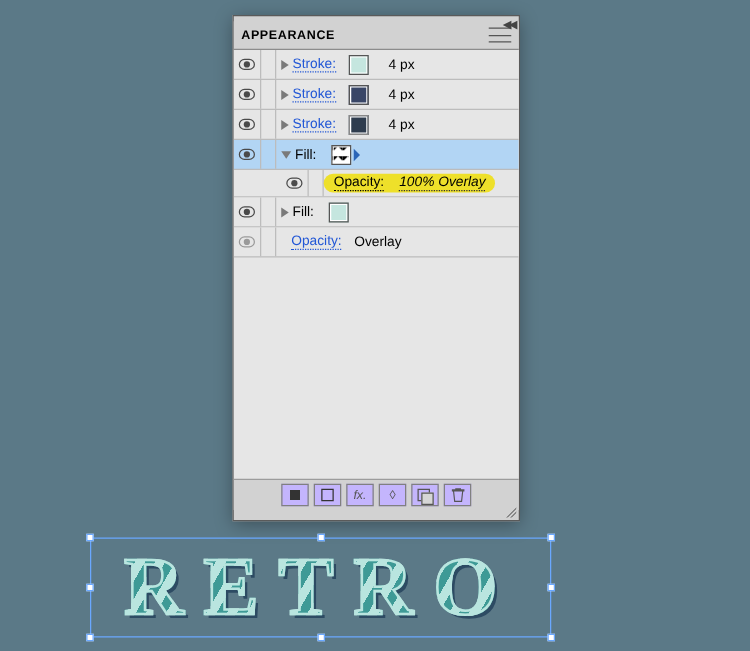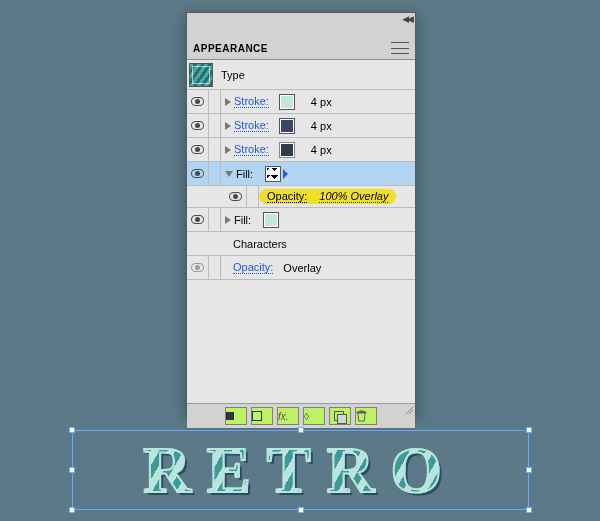--- a/index.html
+++ b/index.html
@@ -31,21 +31,21 @@
     top: 1px;
     width: 24px;
     height: 10px;
     color: #444;
     font-size: 9px;
     letter-spacing: -2px;
     text-align: right;
   }
   .panel-titlebar {
     height: 23px;
-    margin-top: 24px;
+    margin-top: 4px;
     padding: 0 6px;
     background: #d2d2d2;
     border-bottom: 1px solid #8c8c8c;
     display: flex;
     align-items: center;
     justify-content: space-between;
     font-size: 10px;
     letter-spacing: .5px;
   }
   .panel-title { font-weight: bold; }
@@ -170,44 +170,44 @@
   .panel-footer {
     height: 24px;
     background: #d2d2d2;
     display: flex;
     align-items: center;
     justify-content: center;
     gap: 4px;
   }
   .ftr-btn {
     width: 22px; height: 18px;
-    background: #bef264;
+    background: #c4b5fd;
     border: 1px solid #808080;
-    display: flex; align-items: center; justify-content: flex-start;
+    display: flex; align-items: center; justify-content: center;
     font-size: 10px;
     color: #555;
   }
   .ftr-btn.sq-filled::before { content:""; width:8px;height:8px;background:#333; }
   .ftr-btn.sq-empty::before  { content:""; width:8px;height:8px;border:1px solid #333; }
   .ftr-btn.dup { position:relative; }
   .ftr-btn.dup::before{content:"";position:absolute;width:8px;height:8px;border:1px solid #555;left:4px;top:3px;}
   .ftr-btn.dup::after {content:"";position:absolute;width:8px;height:8px;border:1px solid #555;left:7px;top:6px;background:#d6d6d6;}
   .ftr-btn.trash svg { width:11px;height:12px; }
   .resize-grip {
     position:absolute; right:2px; bottom:2px;
     width:10px;height:10px;
     background:
       linear-gradient(135deg,transparent 60%,#888 60% 68%,transparent 68% 76%,#888 76% 84%,transparent 84%);
   }
 
   
   .art {
     position:absolute;
     left:72px; top:430px;
-    width:457px; height:80px;
+    width:369px; height:80px;
   }
   .bbox {
     position:absolute; inset:0;
     border:1px solid #6aa8ff;
   }
   .handle {
     position:absolute; width:6px; height:6px;
     background:#fff; border:1px solid #6aa8ff;
   }
   .h-tl{left:-3px;top:-3px}.h-tm{left:50%;top:-3px;margin-left:-3px}.h-tr{right:-3px;top:-3px}
@@ -254,24 +254,20 @@
     <span class="panel-title">APPEARANCE</span>
     <div class="panel-menu-btn">
       <span></span>
         <span></span>
         <span></span>
     </div>
   </div>
 
   <div class="panel-body">
 
-    <div class="row tall">
-      <div class="type-thumb"></div>
-      <span class="type-label">Type</span>
-    </div>
 
     <div class="row">
       <div class="eye-cell">
           <div class="eye-icon"></div>
         </div>
       <div class="spacer-cell"></div>
       <span class="tri right"></span>
       <span class="link-label">Stroke:</span>
       <div class="swatch" style="background:#c5e6df"></div>
       <span class="val-text">4 px</span>
@@ -324,24 +320,20 @@
     <div class="row">
       <div class="eye-cell">
           <div class="eye-icon"></div>
         </div>
       <div class="spacer-cell"></div>
       <span class="tri right"></span>
       <span style="margin-right:8px">Fill:</span>
       <div class="swatch" style="background:#c5e6df"></div>
     </div>
 
-    <div class="row flat">
-      <div style="width:34px"></div>
-      <span class="char-label" style="padding-left:12px">Characters</span>
-    </div>
 
     <div class="row">
       <div class="eye-cell">
           <div class="eye-icon dim"></div>
         </div>
       <div class="spacer-cell"></div>
       <span style="width:12px"></span>
       <span class="link-label">Opacity:</span>
       <span style="margin-left:4px">Overlay</span>
     </div>

